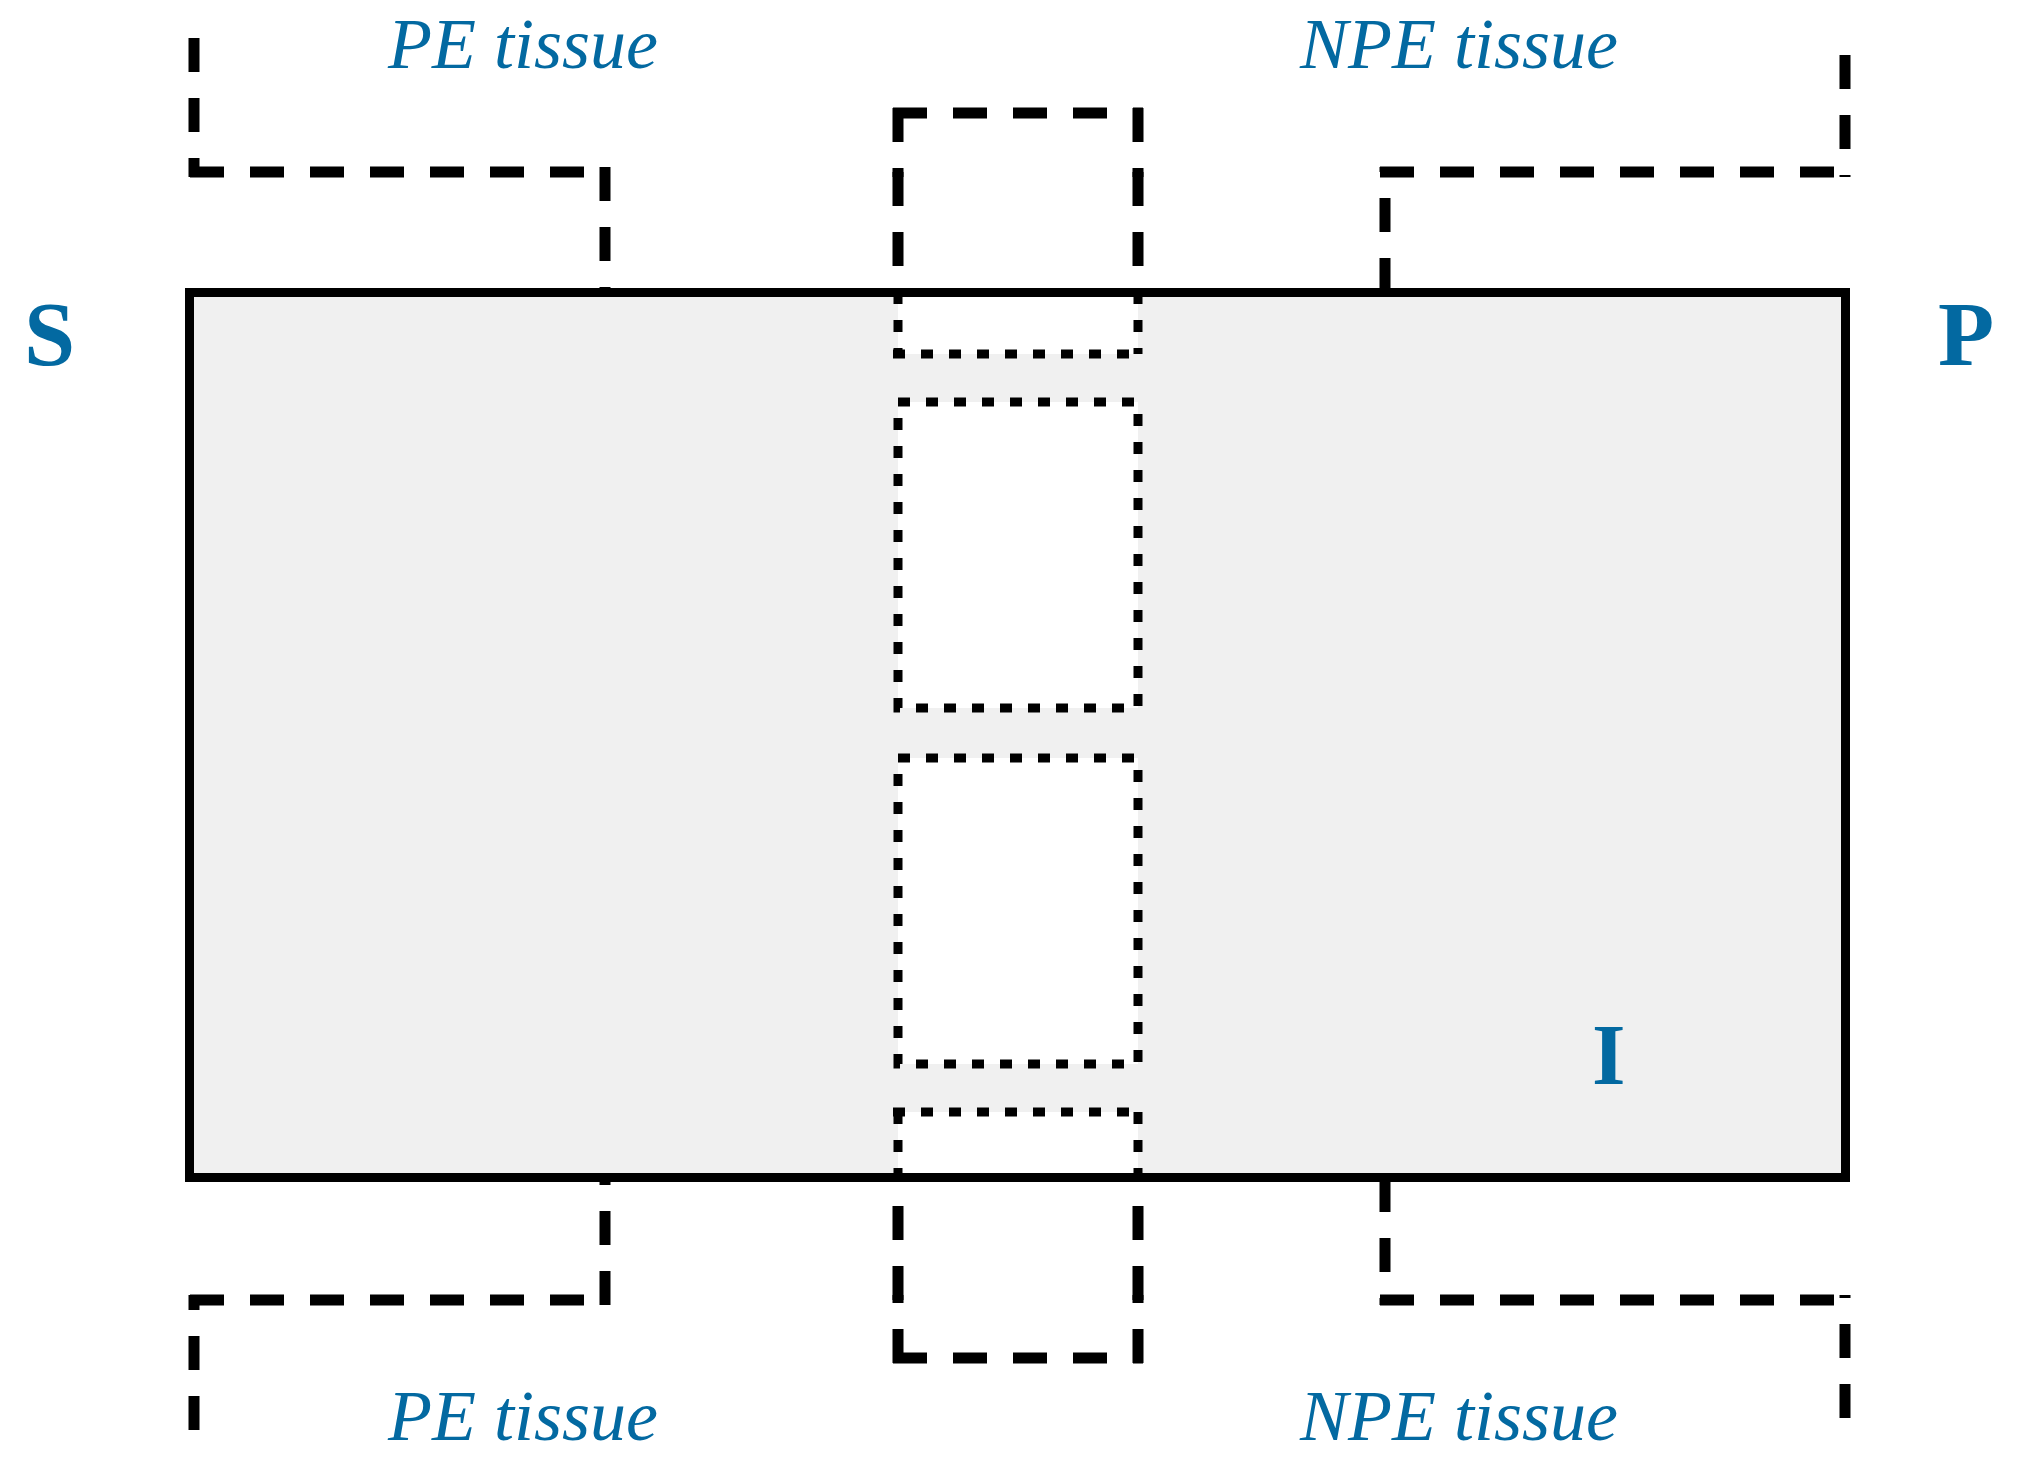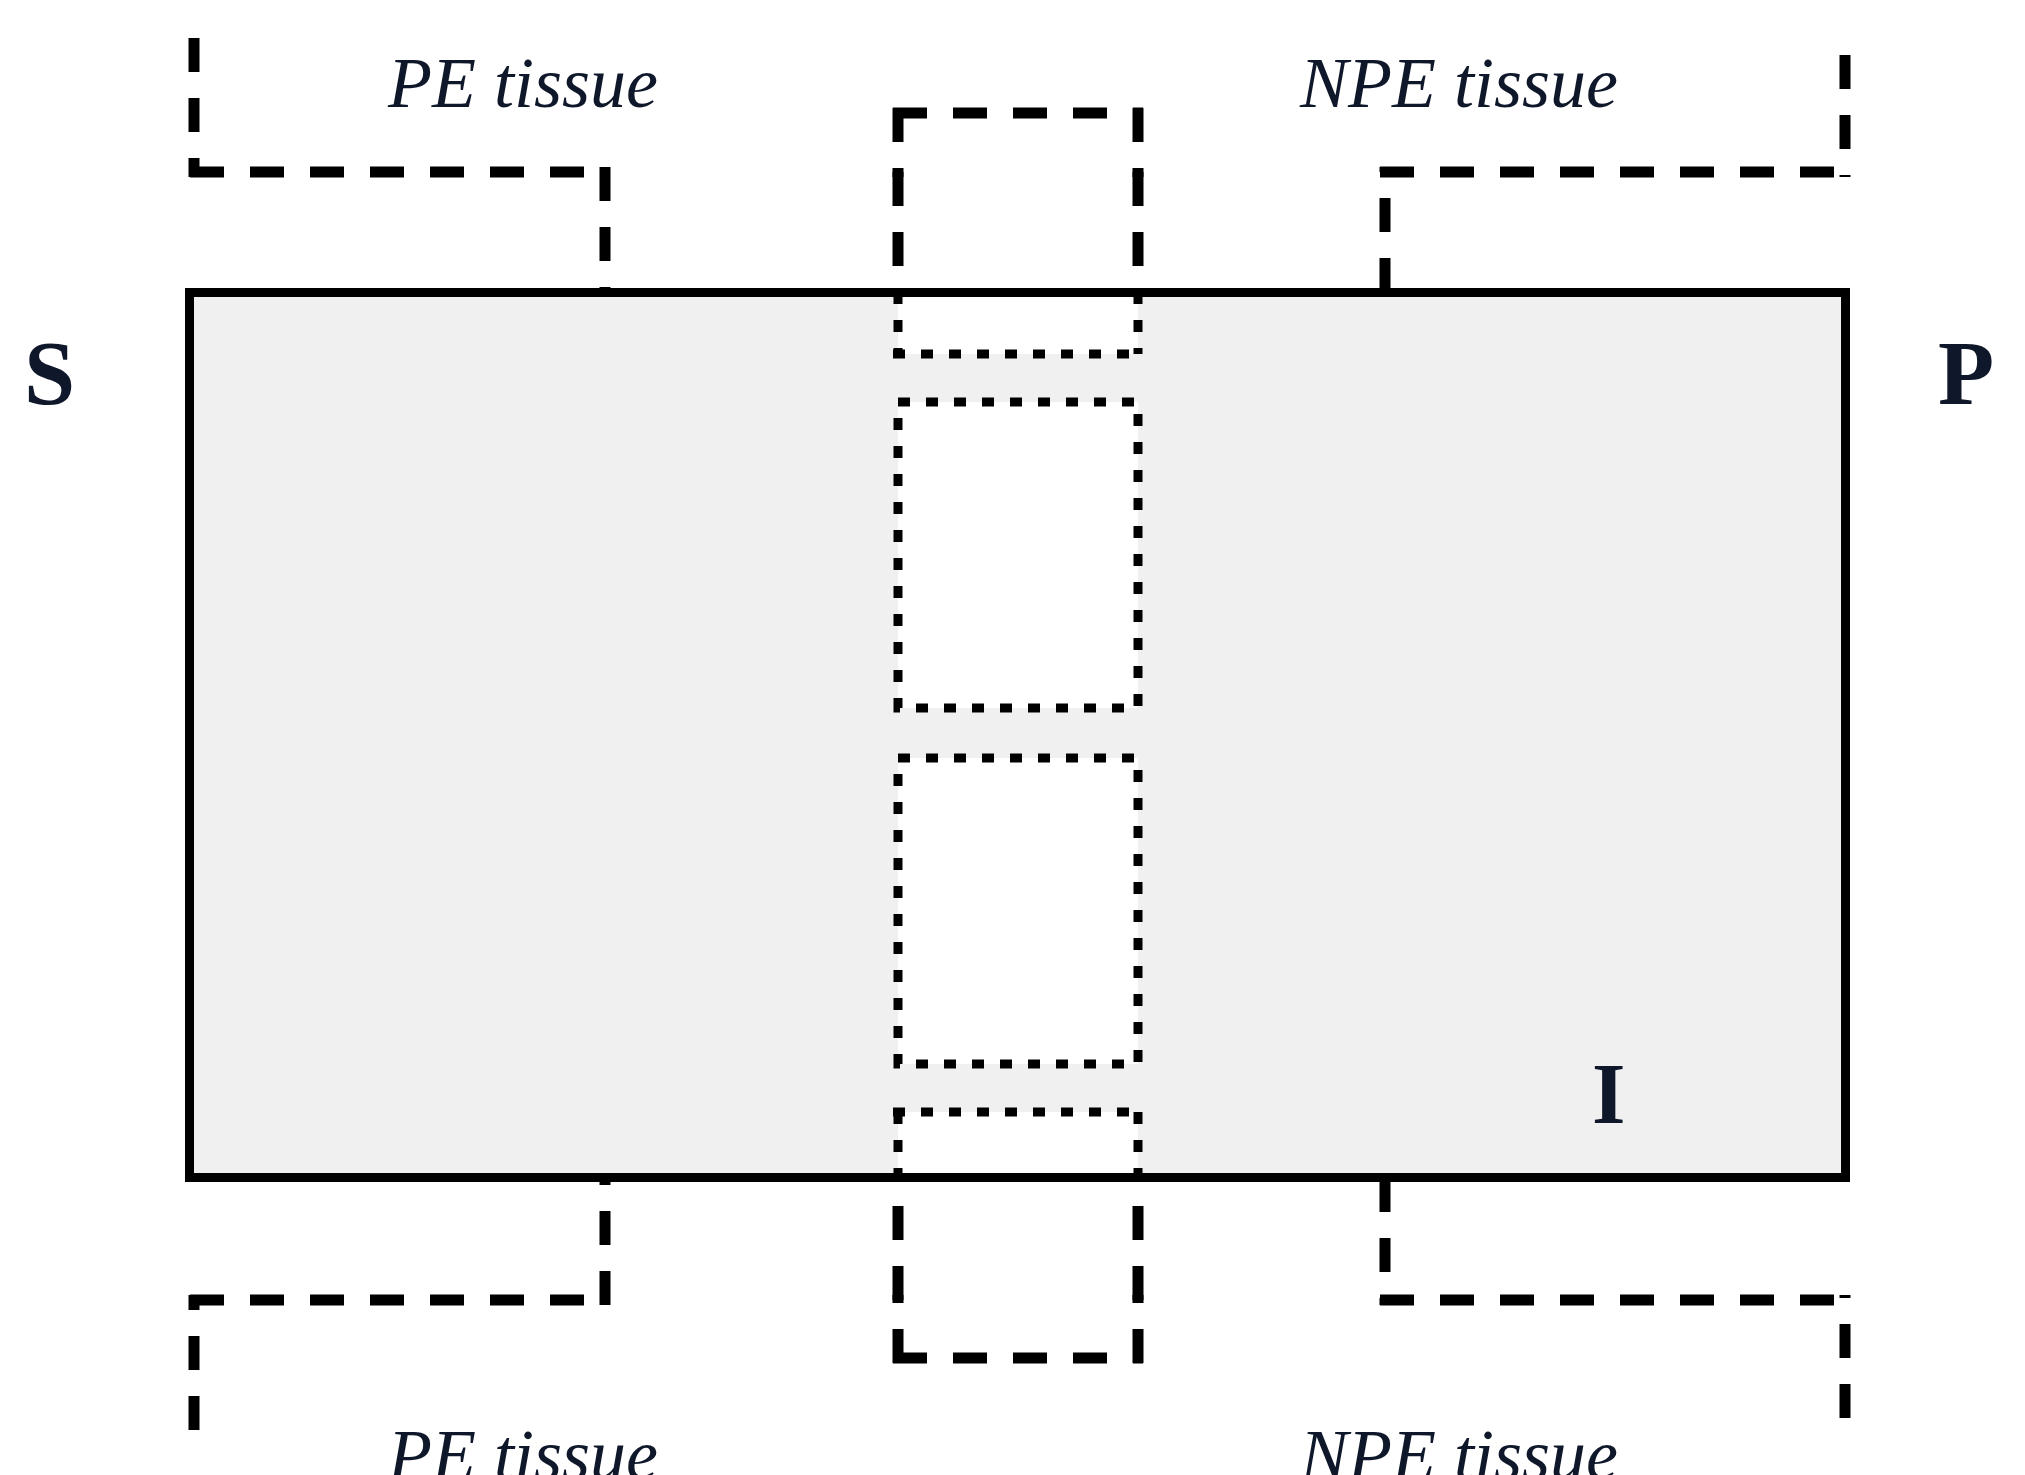--- a/index.html
+++ b/index.html
@@ -18,23 +18,22 @@
     overflow: hidden;
   }
   #figure svg {
     position: absolute;
     left: 0;
     top: 0;
   }
   .lbl {
     position: absolute;
     white-space: nowrap;
-    color: #0f172a;
+    color: #0369a1;
     line-height: 1;
-    margin-top: 39px;
   }
   .lbl-bold {
     font-family: "Liberation Serif", "DejaVu Serif", serif;
     font-weight: bold;
   }
   .lbl-ital {
     font-family: "Liberation Serif", "DejaVu Serif", serif;
     font-style: italic;
     font-weight: normal;
   }

